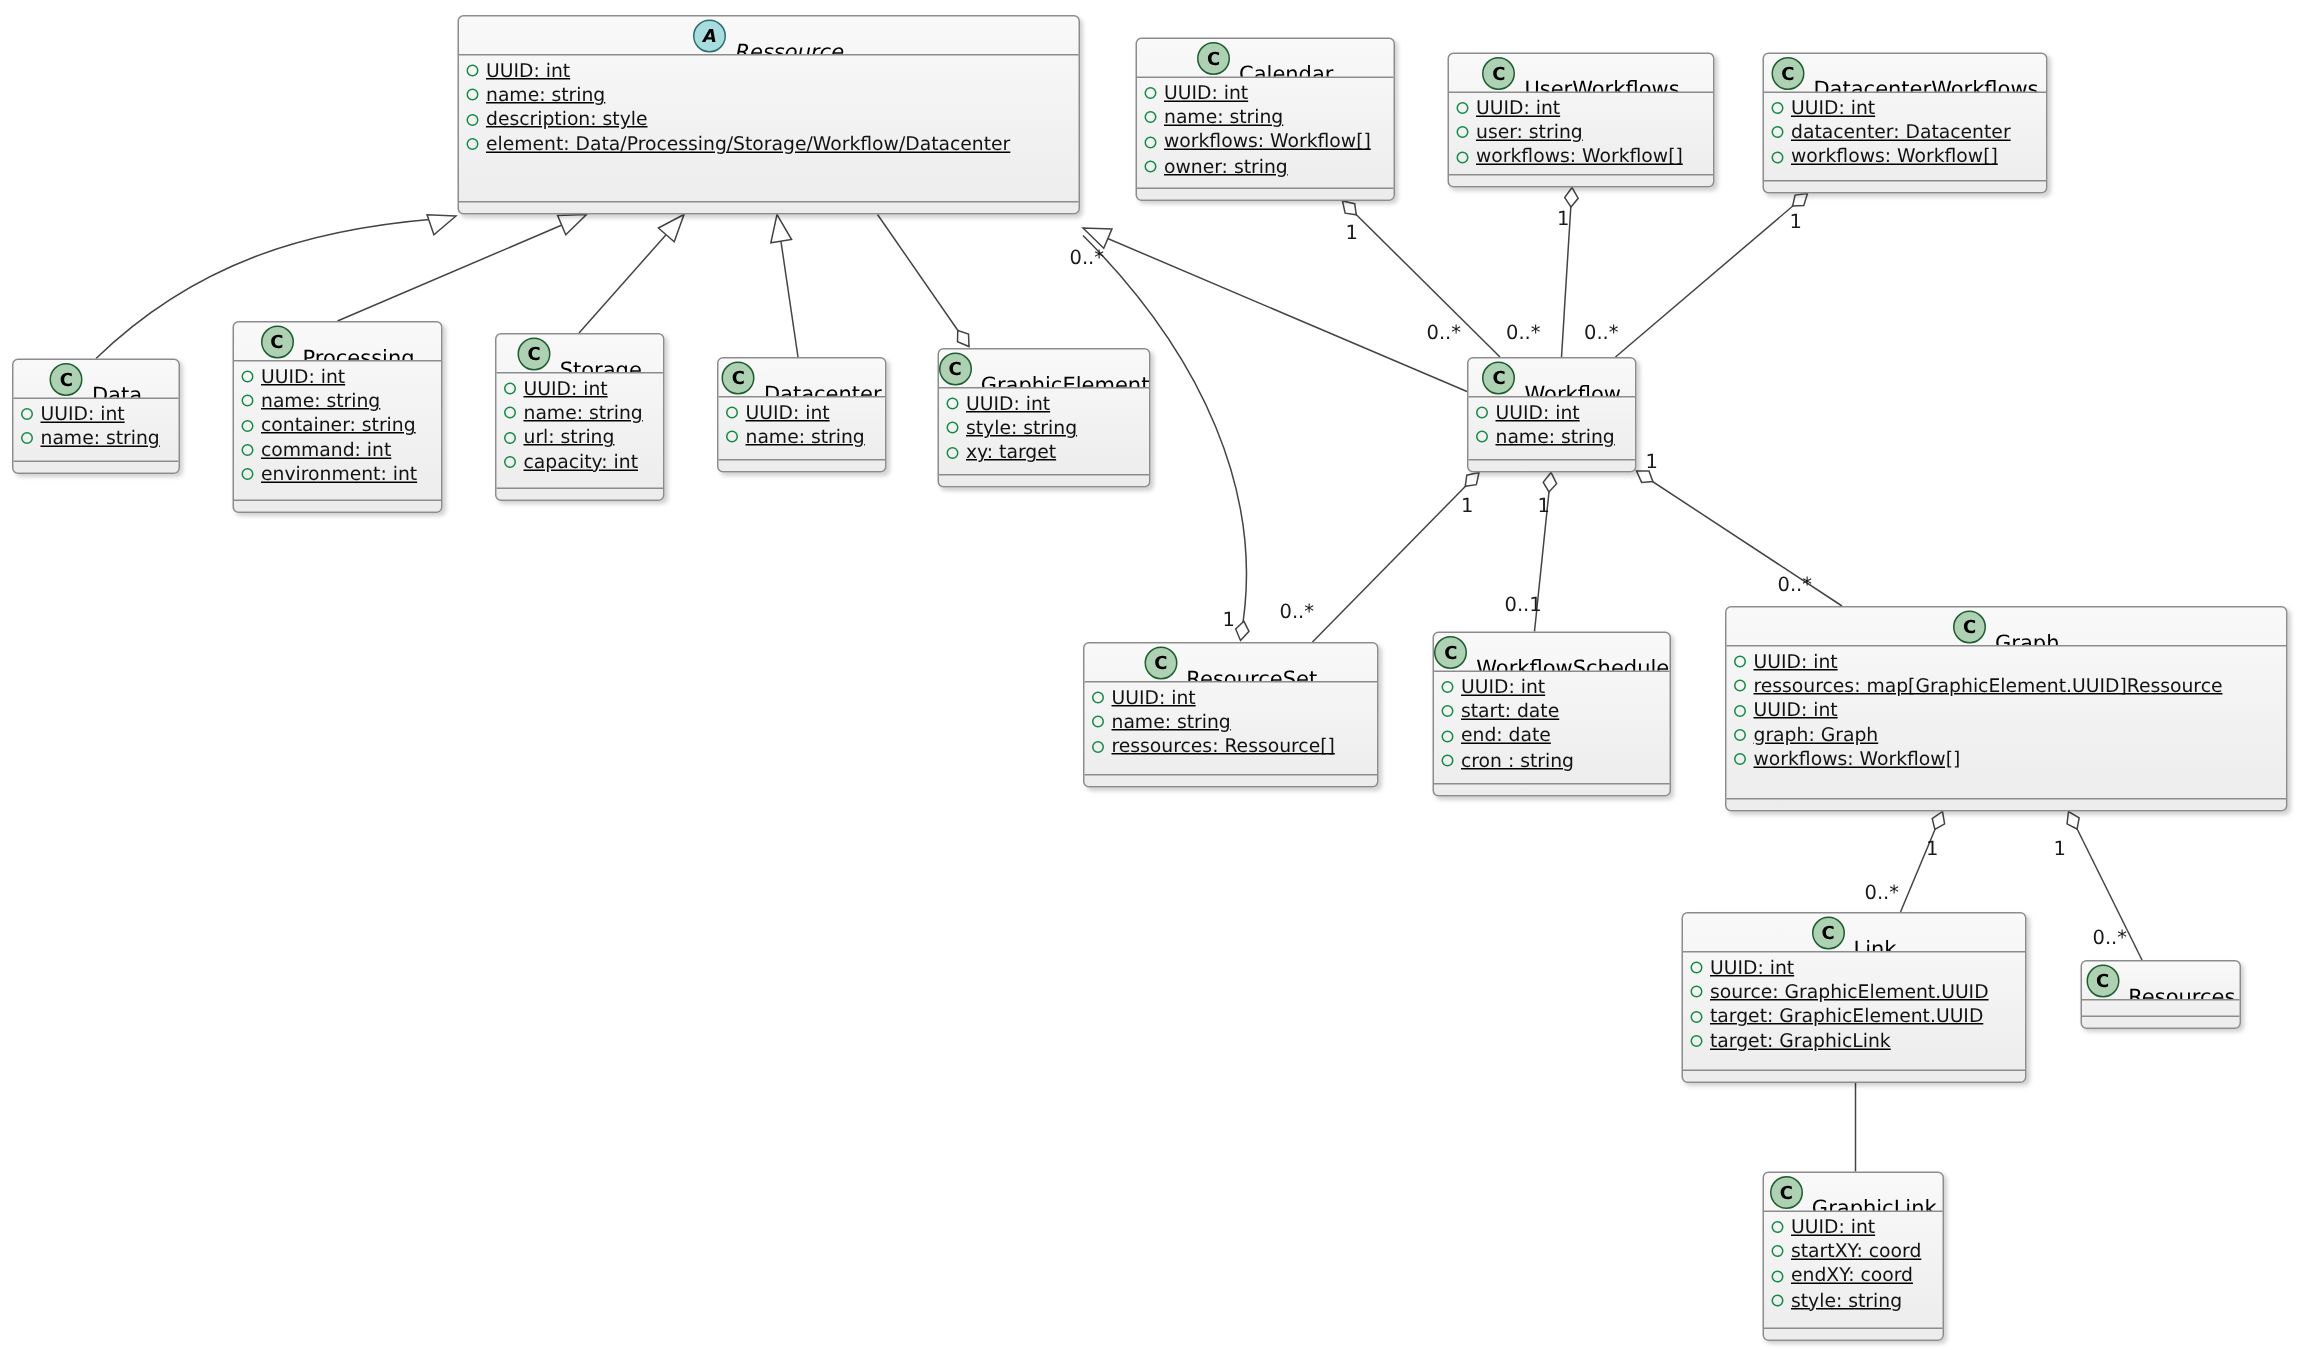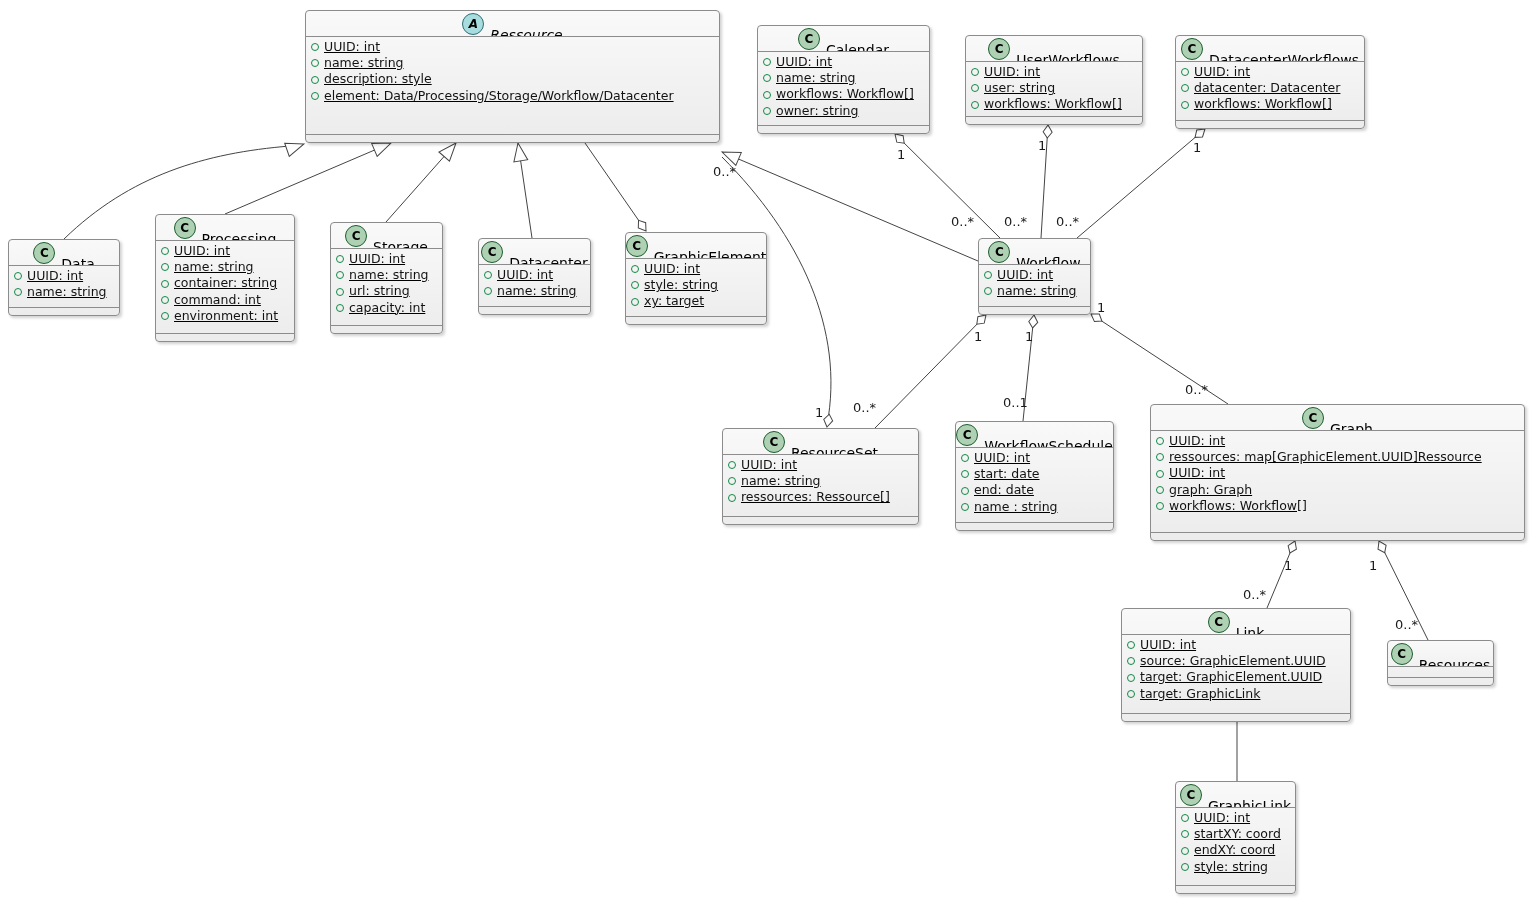--- a/index.html
+++ b/index.html
@@ -350,21 +350,21 @@
         <div class="attr-row">
           <span class="field-icon"></span>
           <span>start: date</span>
         </div>
         <div class="attr-row">
           <span class="field-icon"></span>
           <span>end: date</span>
         </div>
         <div class="attr-row">
           <span class="field-icon"></span>
-          <span>name : string</span>
+          <span>cron : string</span>
         </div>
       </div>
       <div class="methods"></div>
     </div>
     <div class="uml-class" style="left: 1150px; top: 404px; width: 375px; height: 137px;">
       <div class="uml-title">
         <span class="circle-badge class-badge">C</span>
         <span class="uml-name">Graph</span>
       </div>
       <div class="attrs">

